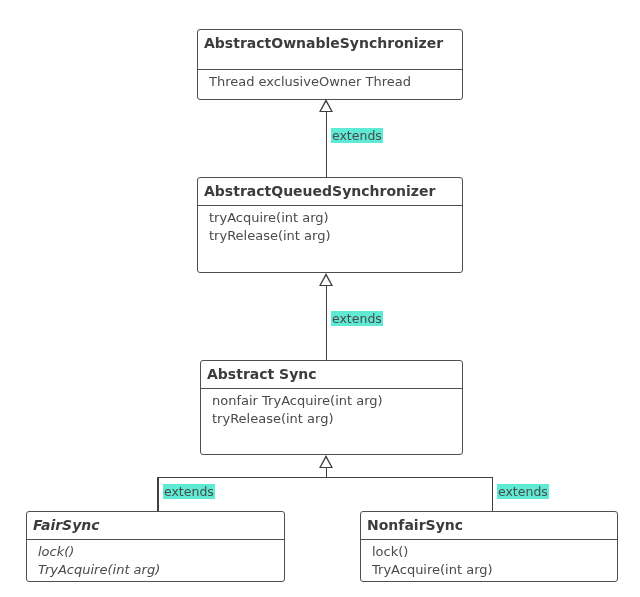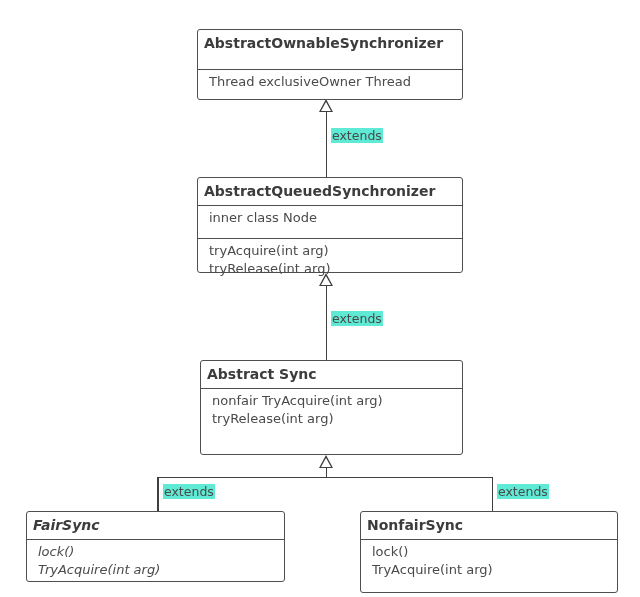--- a/index.html
+++ b/index.html
@@ -127,23 +127,20 @@
 
   <div class="uml-box" style="left:197px; top:29px; width:266px; height:71px;">
     <div class="uml-name" style="height:39px;">AbstractOwnableSynchronizer</div>
     <div class="uml-divider uml-section">
       <div class="uml-member">Thread exclusiveOwner Thread</div>
     </div>
   </div>
 
   <div class="uml-box" style="left:197px; top:177px; width:266px; height:96px;">
     <div class="uml-name" style="height:27px;">AbstractQueuedSynchronizer</div>
-    <div class="uml-divider uml-section" style="height:33px;">
-      <div class="uml-member">inner class Node</div>
-    </div>
     <div class="uml-divider uml-section">
       <div class="uml-member">tryAcquire(int arg)</div>
       <div class="uml-member">tryRelease(int arg)</div>
     </div>
   </div>
 
   <div class="uml-box" style="left:200px; top:360px; width:263px; height:95px;">
     <div class="uml-name" style="height:27px;">Abstract Sync</div>
     <div class="uml-divider uml-section">
       <div class="uml-member">nonfair TryAcquire(int arg)</div>
@@ -152,21 +149,21 @@
   </div>
 
   <div class="uml-box" style="left:26px; top:511px; width:259px; height:71px;font-style:italic;">
     <div class="uml-name" style="height:27px;">FairSync</div>
     <div class="uml-divider uml-section">
       <div class="uml-member">lock()</div>
       <div class="uml-member">TryAcquire(int arg)</div>
     </div>
   </div>
 
-  <div class="uml-box" style="left:360px; top:511px; width:258px; height:82px;">
+  <div class="uml-box" style="left:360px; top:511px; width:258px; height:71px;">
     <div class="uml-name" style="height:27px;">NonfairSync</div>
     <div class="uml-divider uml-section">
       <div class="uml-member">lock()</div>
       <div class="uml-member">TryAcquire(int arg)</div>
     </div>
   </div>
 
 </div>
 
 </body></html>

